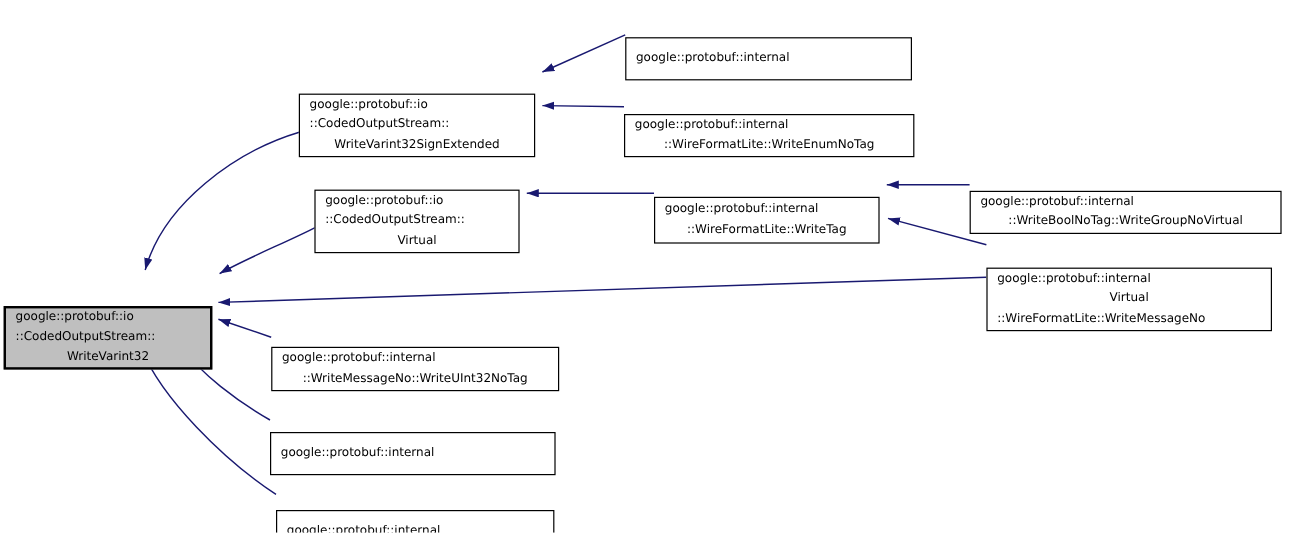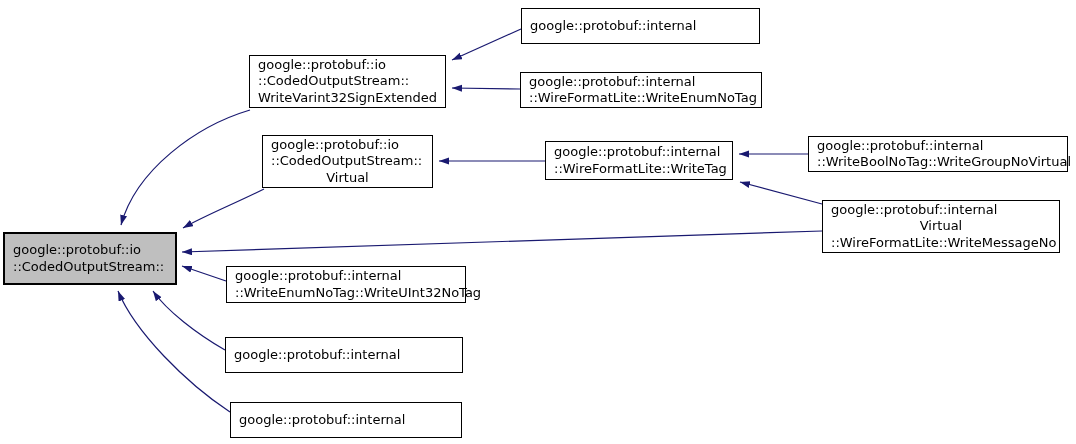--- a/index.html
+++ b/index.html
@@ -28,26 +28,27 @@
     stroke-width: 1.2px;
   }
   .node {
     position: absolute;
     box-sizing: border-box;
     background: #ffffff;
     border: 1px solid #000000;
     display: flex;
     flex-direction: column;
     justify-content: center;
-    font-size: 13px;
+    font-size: 10px;
     line-height: 16.5px;
     color: #000000;
     padding: 1px 8px;
     white-space: nowrap;
     cursor: pointer;
+    margin-top: 23px;
   }
   .node.highlighted {
     border-width: 2px;
     cursor: default;
   }
   .node .line {
     text-align: left;
   }
   .node .line.last {
     text-align: center;
@@ -72,20 +73,21 @@
       <path d="M 521,29 L 452,60" class="edge" stroke="#191970" marker-end="url(#arrow)"></path>
       <path d="M 520,89 L 452,88" class="edge" stroke="#191970" marker-end="url(#arrow)"></path>
       <path d="M 545,161 L 439,161" class="edge" stroke="#191970" marker-end="url(#arrow)"></path>
       <path d="M 808,154 L 739,154" class="edge" stroke="#191970" marker-end="url(#arrow)"></path>
       <path d="M 822,204 L 740,182" class="edge" stroke="#191970" marker-end="url(#arrow)"></path>
     </svg>
   <div id="nodes">
       <div class="node highlighted" style="left: 3px; top: 232px; width: 174px; height: 53px; background: rgb(191, 191, 191); border-color: rgb(0, 0, 0);">
         <div class="line">google::protobuf::io</div>
         <div class="line">::CodedOutputStream::</div>
+        <div class="line last">WriteVarint32</div>
       </div>
       <div class="node" style="left: 249px; top: 55px; width: 197px; height: 53px; background: rgb(255, 255, 255); border-color: rgb(0, 0, 0);">
         <div class="line">google::protobuf::io</div>
         <div class="line">::CodedOutputStream::</div>
         <div class="line last">WriteVarint32SignExtended</div>
       </div>
       <div class="node" style="left: 521px; top: 8px; width: 239px; height: 36px; background: rgb(255, 255, 255); border-color: rgb(0, 0, 0);">
         <div class="line">google::protobuf::internal</div>
       </div>
       <div class="node" style="left: 520px; top: 72px; width: 242px; height: 36px; background: rgb(255, 255, 255); border-color: rgb(0, 0, 0);">
@@ -105,21 +107,21 @@
         <div class="line">google::protobuf::internal</div>
         <div class="line last">::WriteBoolNoTag::WriteGroupNoVirtual</div>
       </div>
       <div class="node" style="left: 822px; top: 200px; width: 238px; height: 53px; background: rgb(255, 255, 255); border-color: rgb(0, 0, 0);">
         <div class="line">google::protobuf::internal</div>
         <div class="line last">Virtual</div>
         <div class="line">::WireFormatLite::WriteMessageNo</div>
       </div>
       <div class="node" style="left: 226px; top: 266px; width: 240px; height: 37px; background: rgb(255, 255, 255); border-color: rgb(0, 0, 0);">
         <div class="line">google::protobuf::internal</div>
-        <div class="line last">::WriteEnumNoTag::WriteUInt32NoTag</div>
+        <div class="line last">::WriteMessageNo::WriteUInt32NoTag</div>
       </div>
       <div class="node" style="left: 225px; top: 337px; width: 238px; height: 36px; background: rgb(255, 255, 255); border-color: rgb(0, 0, 0);">
         <div class="line">google::protobuf::internal</div>
       </div>
       <div class="node" style="left: 230px; top: 402px; width: 232px; height: 36px; background: rgb(255, 255, 255); border-color: rgb(0, 0, 0);">
         <div class="line">google::protobuf::internal</div>
       </div>
     </div>
 </div>
 

